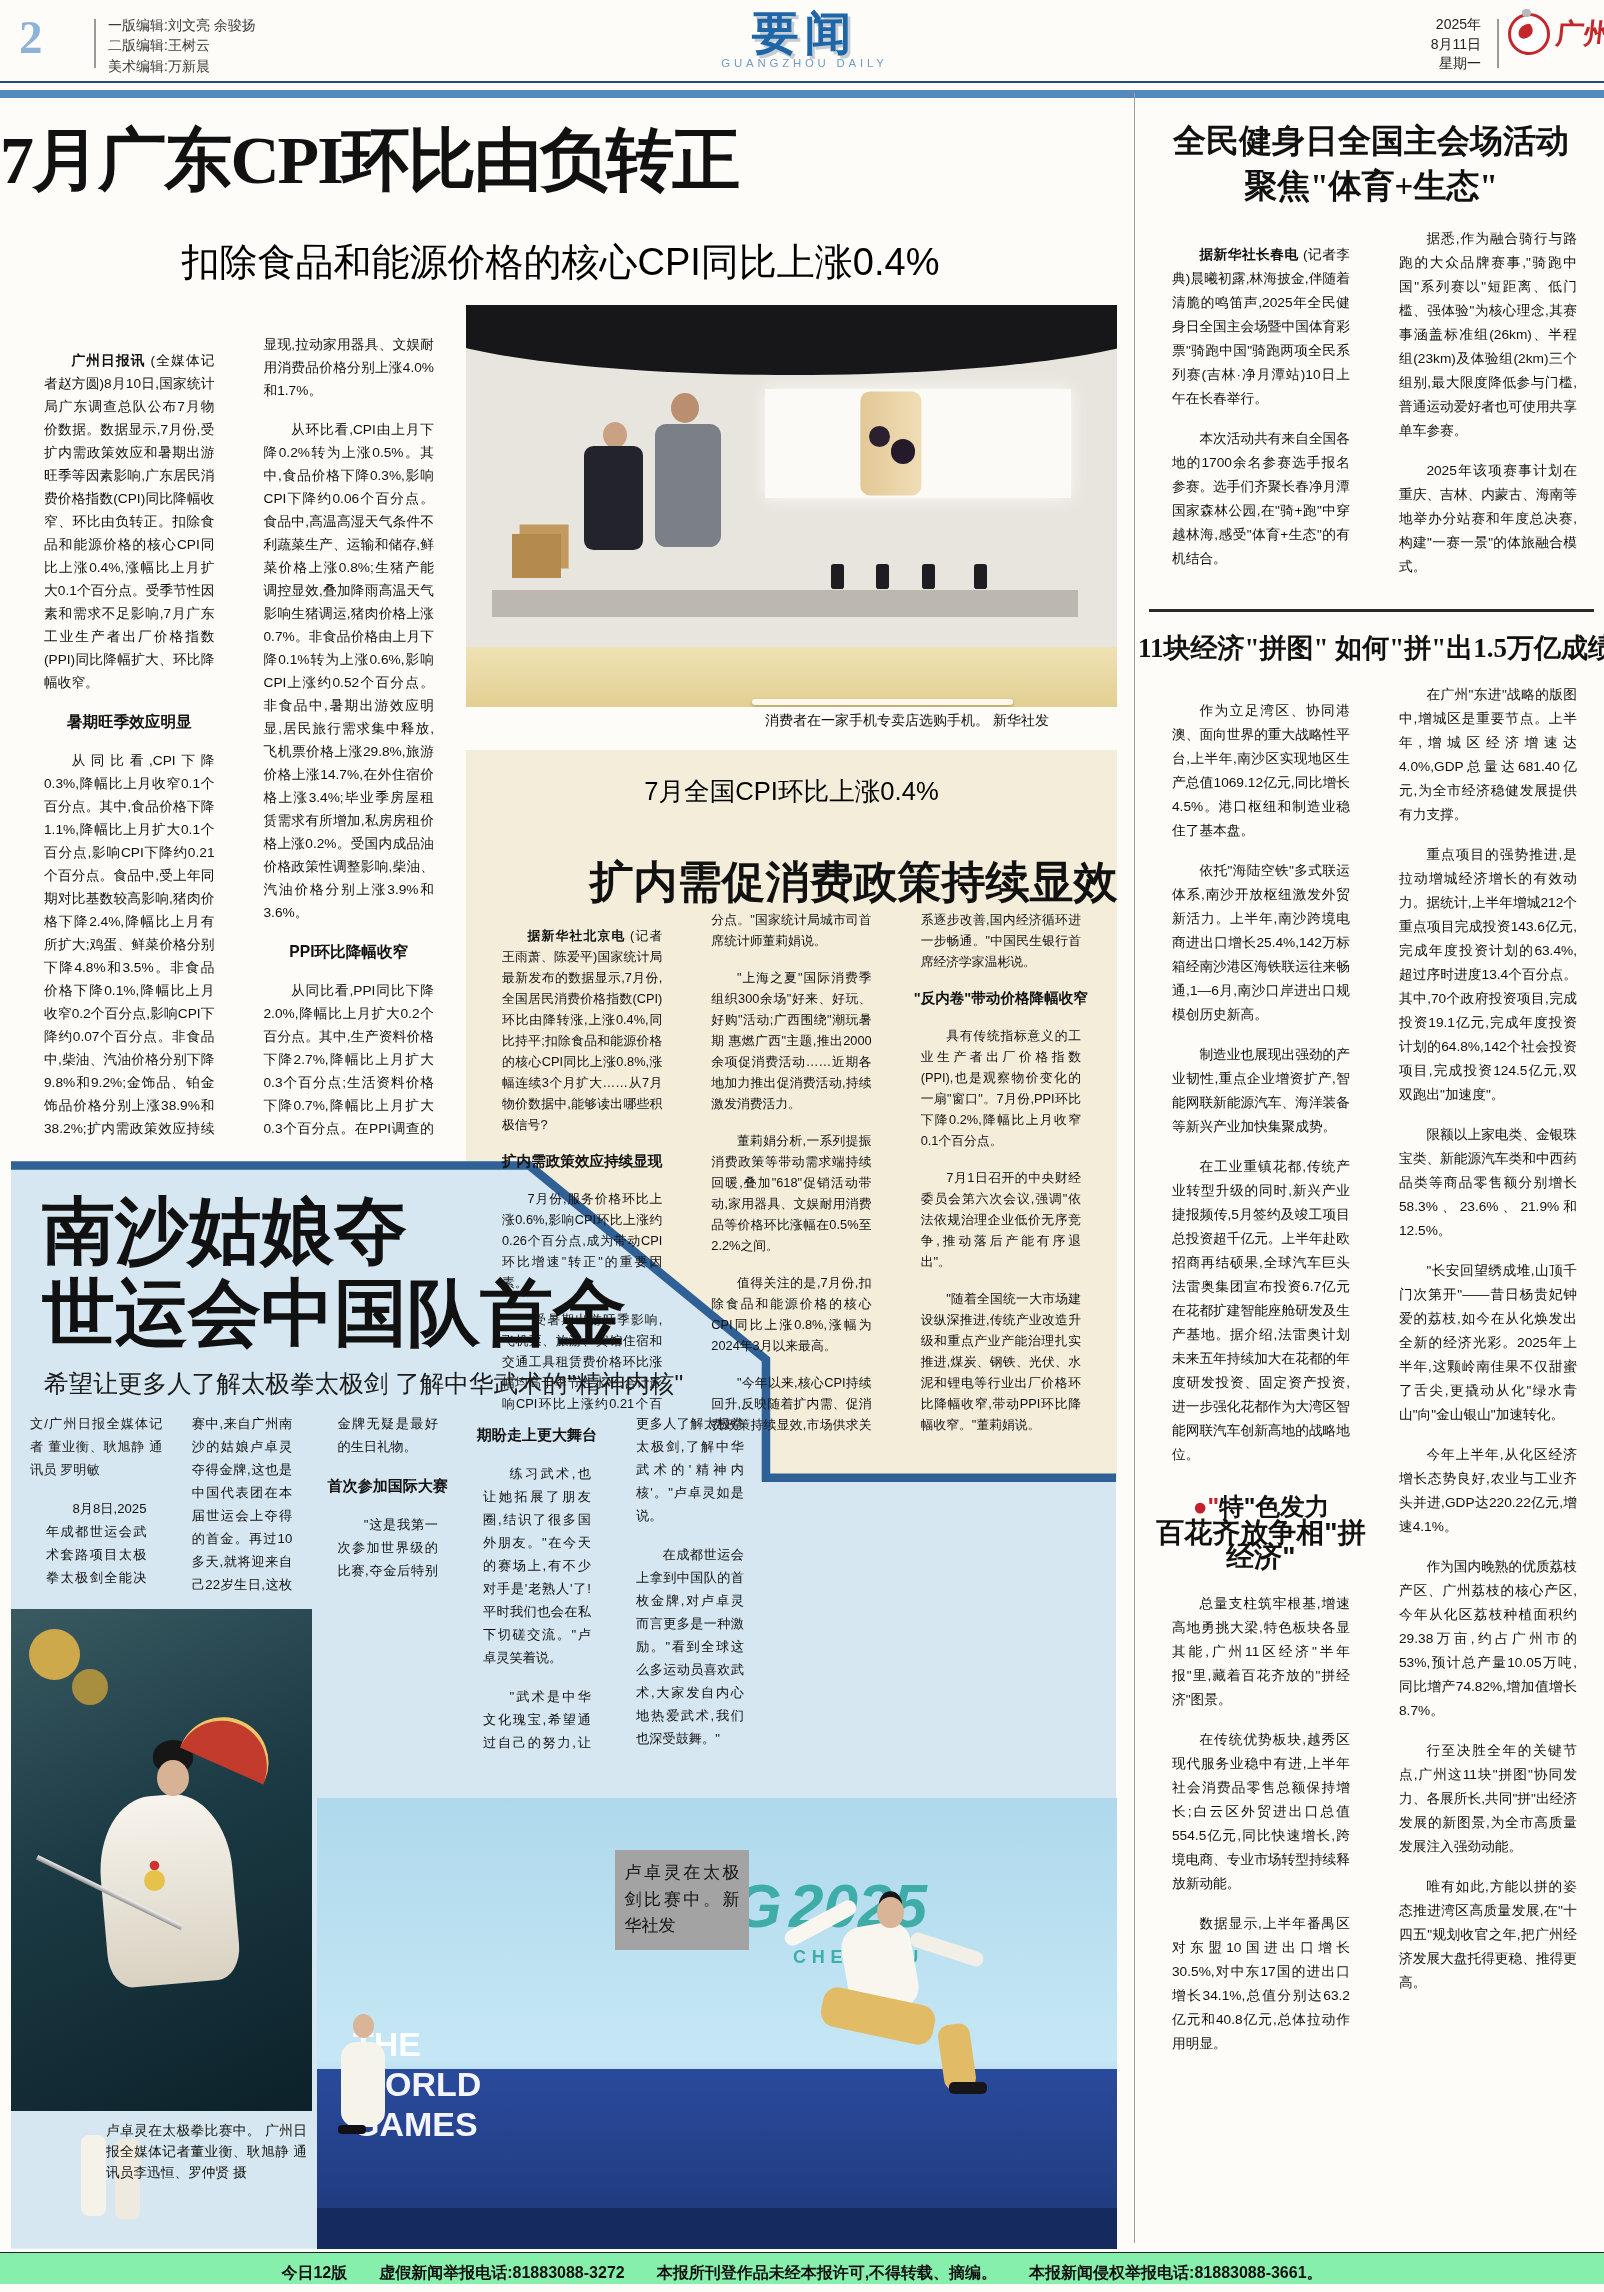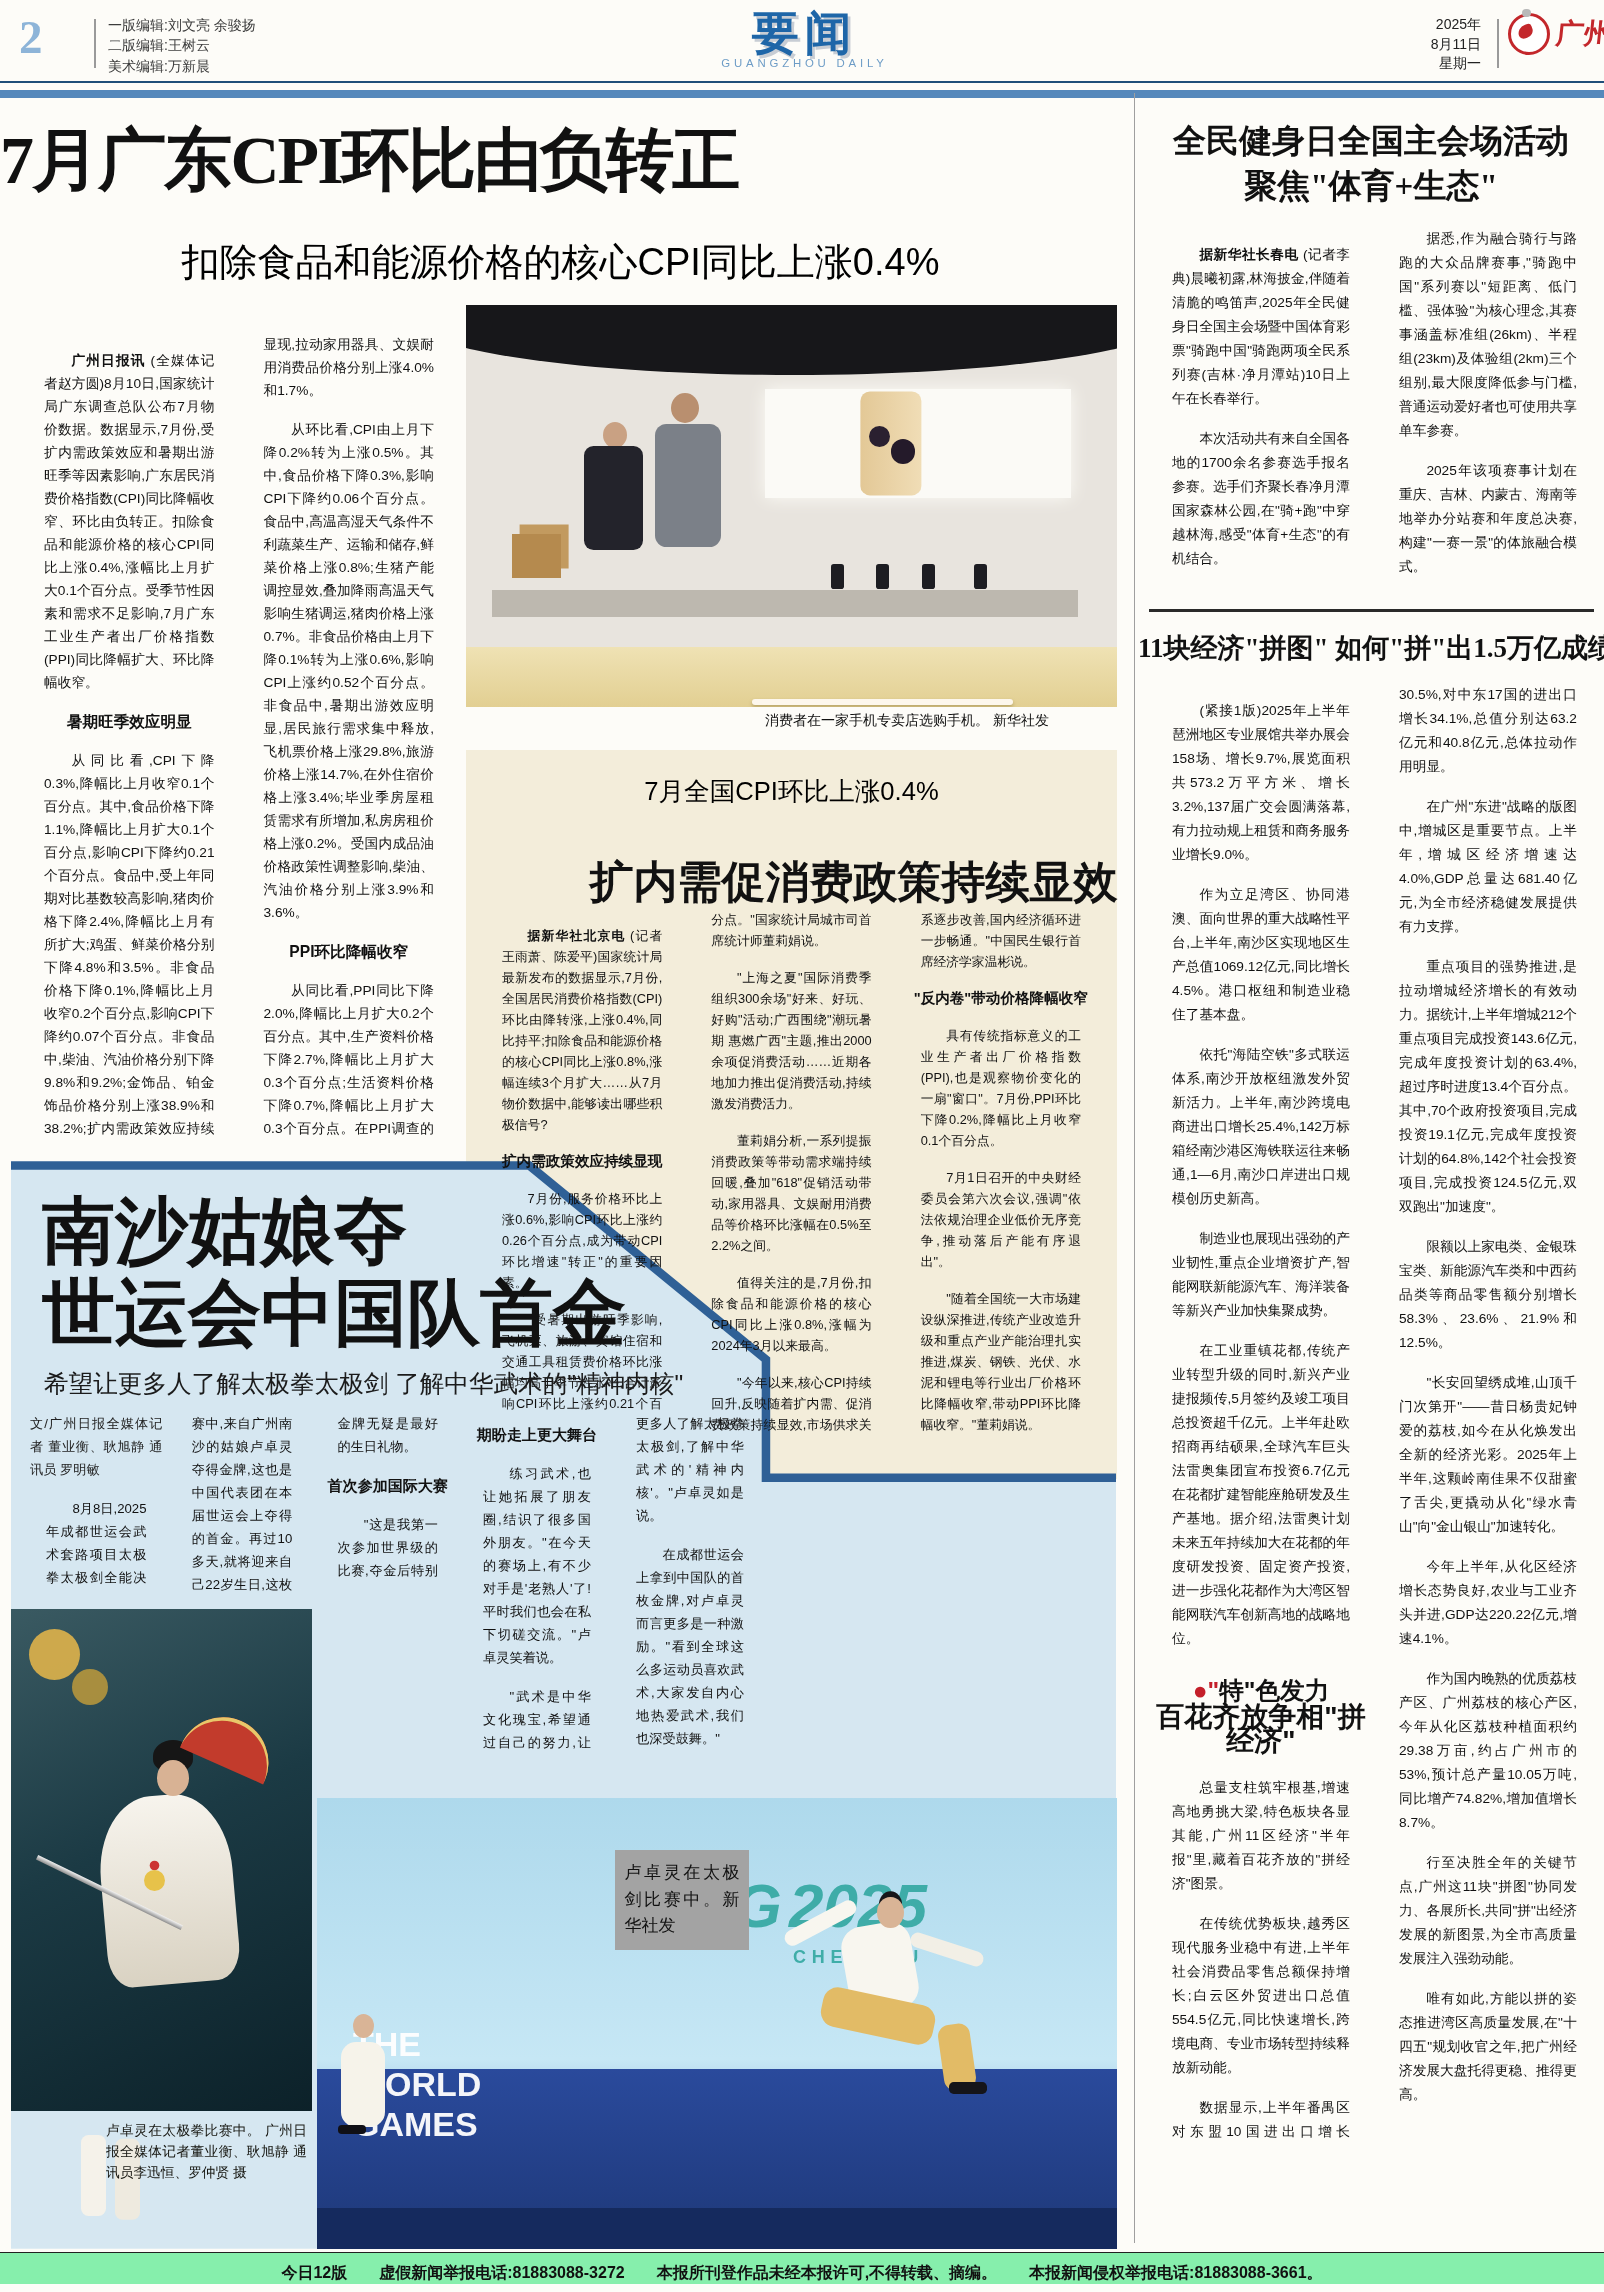--- a/index.html
+++ b/index.html
@@ -259,21 +259,20 @@
     <p class="f-lead"><b>据新华社长春电</b> (记者李典)晨曦初露,林海披金,伴随着清脆的鸣笛声,2025年全民健身日全国主会场暨中国体育彩票"骑跑中国"骑跑两项全民系列赛(吉林·净月潭站)10日上午在长春举行。</p>
     <p class="f-p">本次活动共有来自全国各地的1700余名参赛选手报名参赛。选手们齐聚长春净月潭国家森林公园,在"骑+跑"中穿越林海,感受"体育+生态"的有机结合。</p>
     <p class="f-p">据悉,作为融合骑行与路跑的大众品牌赛事,"骑跑中国"系列赛以"短距离、低门槛、强体验"为核心理念,其赛事涵盖标准组(26km)、半程组(23km)及体验组(2km)三个组别,最大限度降低参与门槛,普通运动爱好者也可使用共享单车参赛。</p>
     <p class="f-p">2025年该项赛事计划在重庆、吉林、内蒙古、海南等地举办分站赛和年度总决赛,构建"一赛一景"的体旅融合模式。</p>
     <p class="f-p">当天活动期间,净月潭景区通过环潭路数十个点位的图文直播系统,实时传递赛场高光时刻。在活动现场,从少年儿童到花甲老人,全民共享运动的快乐。</p>
     <p class="f-p">"我们平时就喜欢骑行,这次在净月潭的绿水青山中边比赛边赏景,体验特别棒!"来自吉林长春的选手黄大千说。</p>
   </div>
 <div class="abs" id="hrule-right"></div>
 <div class="abs" id="eco-hl">11块经济"拼图" 如何"拼"出1.5万亿成绩单</div>
 <div class="abs coltext" id="eco-body">
-    <p class="f-p">(紧接1版)2025年上半年琶洲地区专业展馆共举办展会158场、增长9.7%,展览面积共573.2万平方米、增长3.2%,137届广交会圆满落幕,有力拉动规上租赁和商务服务业增长9.0%。</p>
     <p class="f-p">作为立足湾区、协同港澳、面向世界的重大战略性平台,上半年,南沙区实现地区生产总值1069.12亿元,同比增长4.5%。港口枢纽和制造业稳住了基本盘。</p>
     <p class="f-p">依托"海陆空铁"多式联运体系,南沙开放枢纽激发外贸新活力。上半年,南沙跨境电商进出口增长25.4%,142万标箱经南沙港区海铁联运往来畅通,1—6月,南沙口岸进出口规模创历史新高。</p>
     <p class="f-p">制造业也展现出强劲的产业韧性,重点企业增资扩产,智能网联新能源汽车、海洋装备等新兴产业加快集聚成势。</p>
     <p class="f-p">在工业重镇花都,传统产业转型升级的同时,新兴产业捷报频传,5月签约及竣工项目总投资超千亿元。上半年赴欧招商再结硕果,全球汽车巨头法雷奥集团宣布投资6.7亿元在花都扩建智能座舱研发及生产基地。据介绍,法雷奥计划未来五年持续加大在花都的年度研发投资、固定资产投资,进一步强化花都作为大湾区智能网联汽车创新高地的战略地位。</p>
     <div class="f-sub">●"特"色发力</div>
     <div class="f-sub2">百花齐放争相"拼经济"</div>
     <p class="f-p">总量支柱筑牢根基,增速高地勇挑大梁,特色板块各显其能,广州11区经济"半年报"里,藏着百花齐放的"拼经济"图景。</p>
     <p class="f-p">在传统优势板块,越秀区现代服务业稳中有进,上半年社会消费品零售总额保持增长;白云区外贸进出口总值554.5亿元,同比快速增长,跨境电商、专业市场转型持续释放新动能。</p>
     <p class="f-p">数据显示,上半年番禺区对东盟10国进出口增长30.5%,对中东17国的进出口增长34.1%,总值分别达63.2亿元和40.8亿元,总体拉动作用明显。</p>
     <p class="f-p">在广州"东进"战略的版图中,增城区是重要节点。上半年,增城区经济增速达4.0%,GDP总量达681.40亿元,为全市经济稳健发展提供有力支撑。</p>

